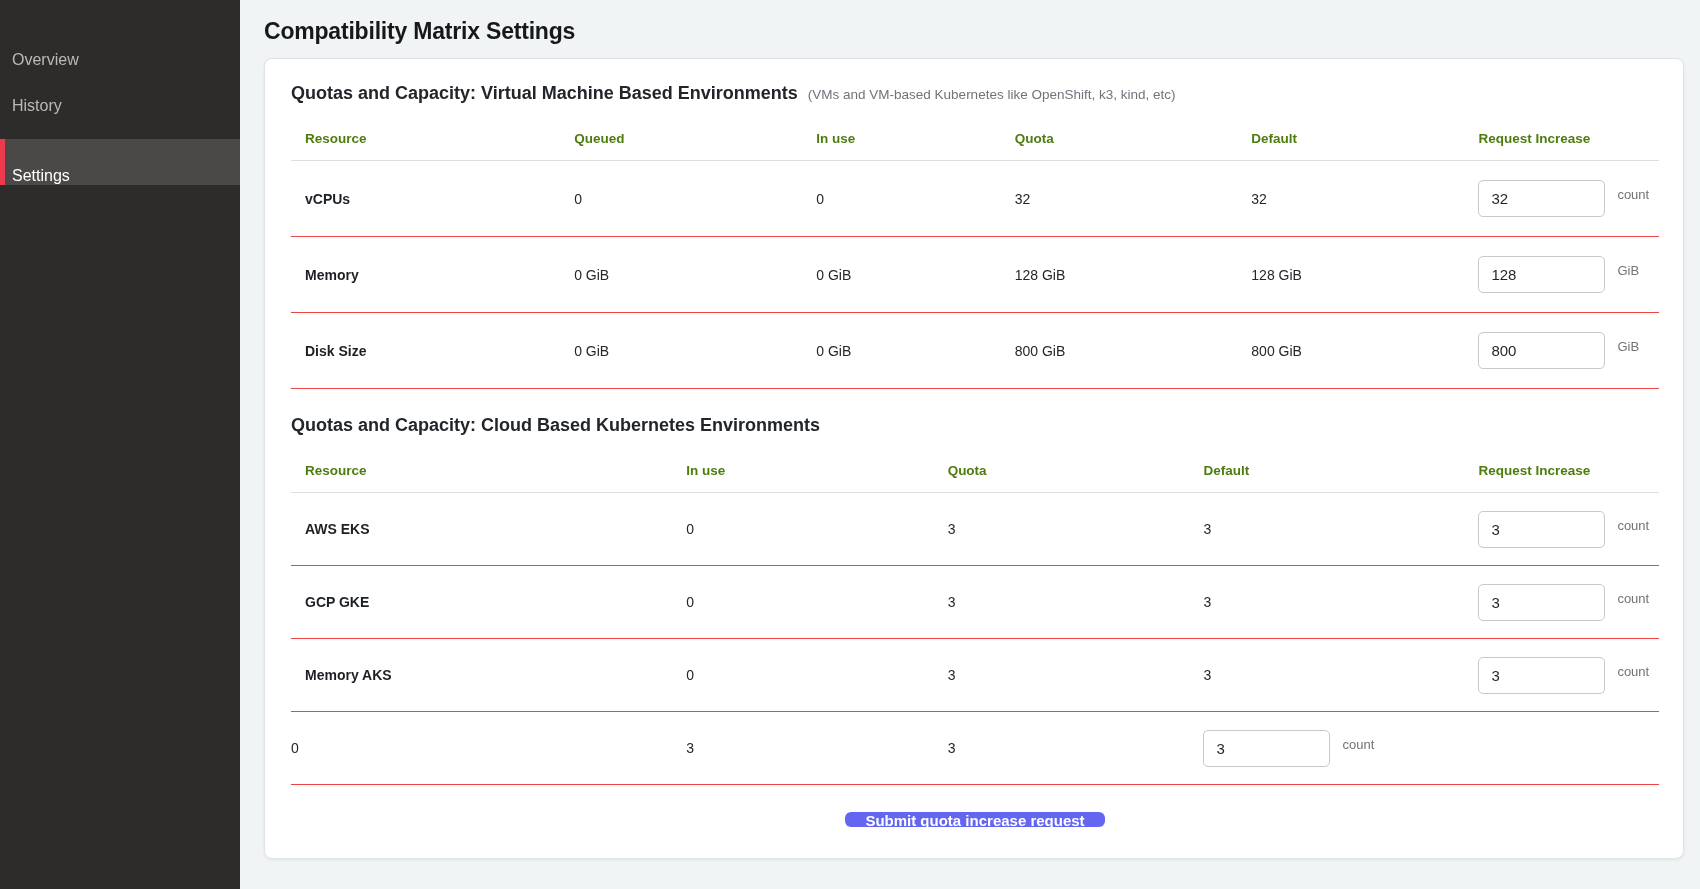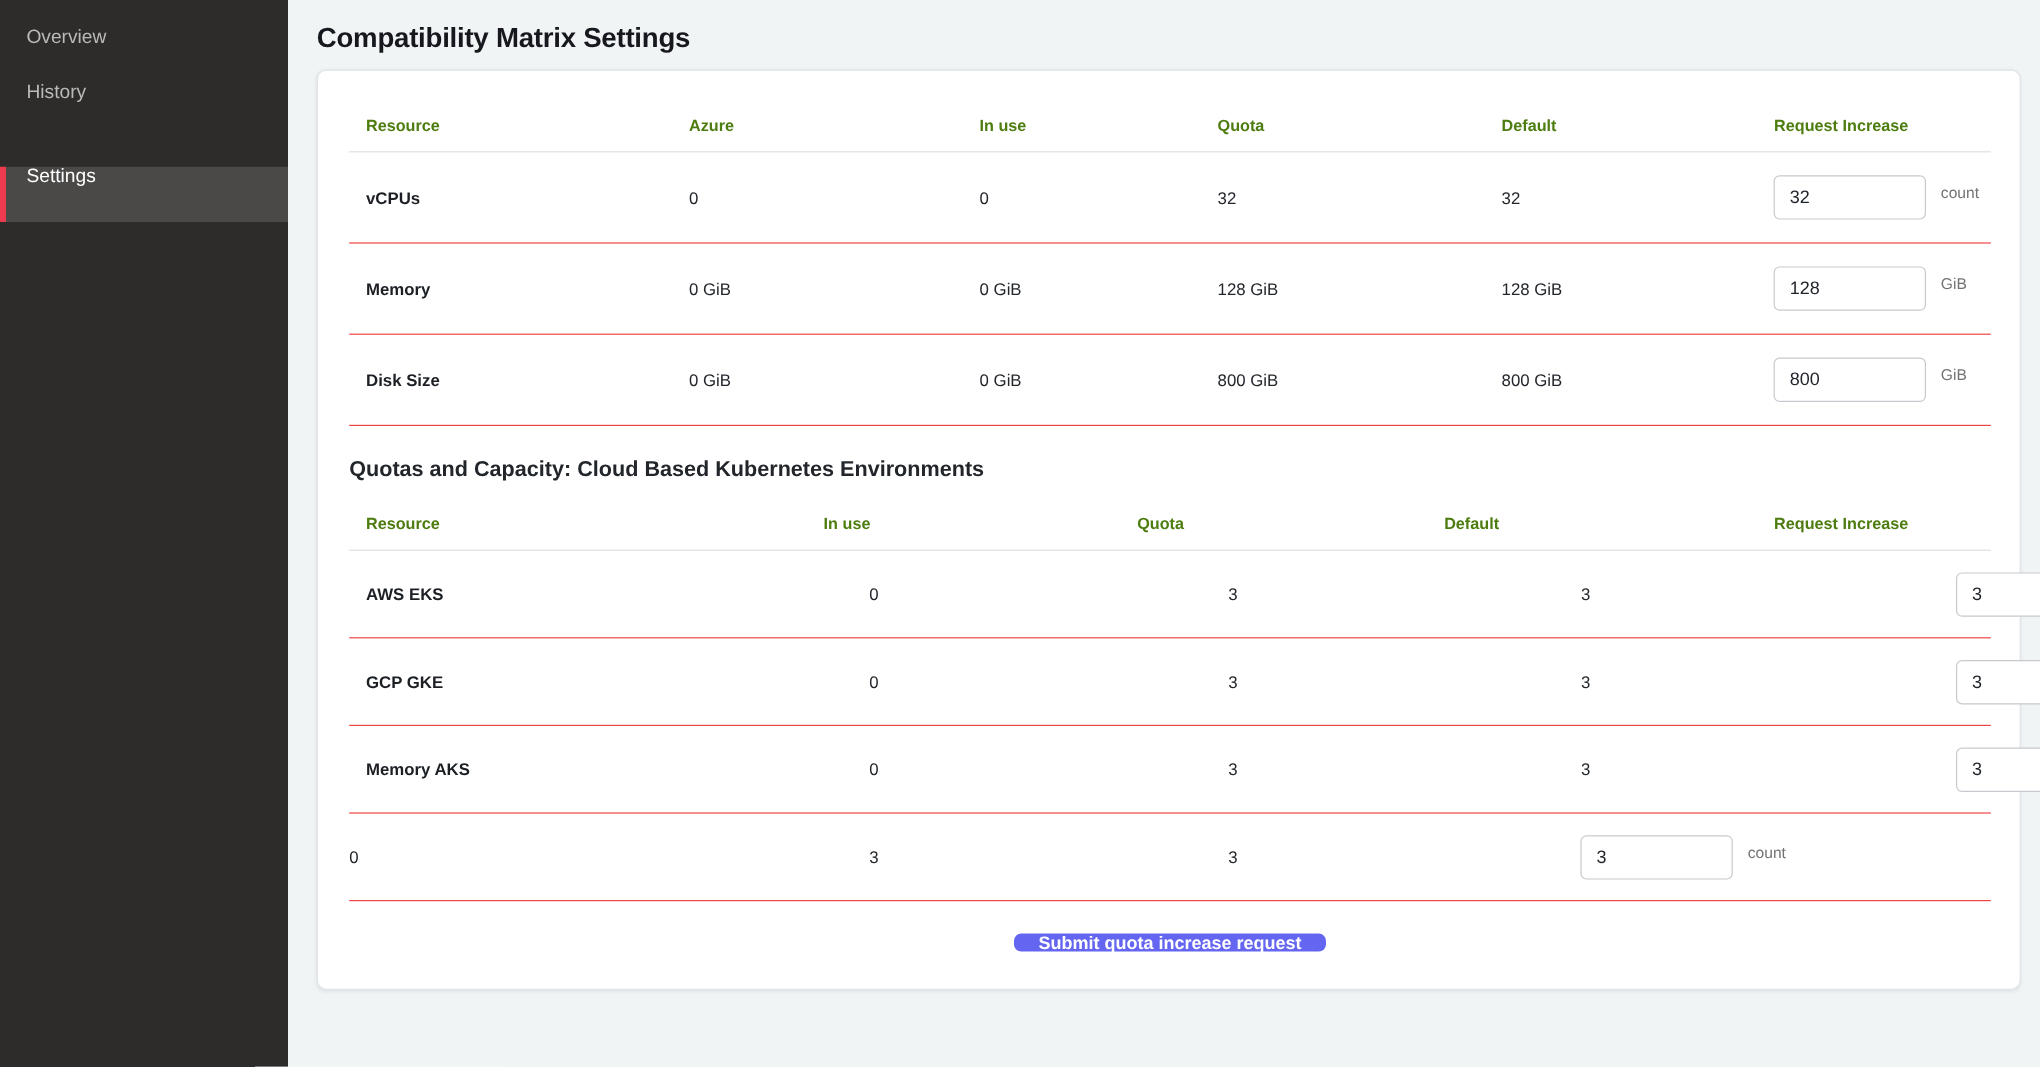--- a/index.html
+++ b/index.html
@@ -13,22 +13,22 @@
   }
 
   
   .sidebar {
     width:240px; min-width:240px; height:100%;
     background:#2d2c2b;
     padding-top:23px;
   }
   .nav-item {
     height:46px;
-    display:flex; align-items:flex-start;
-    padding-left:22px;
+    display:flex; align-items:flex-end;
+    padding-left:12px;
     color:#b9bab9;
     font-size:16px;
     position:relative;
     cursor:pointer;
   }
   .nav-item.active { background:#4a4948; color:#ffffff;margin-top:24px; }
   .accent-bar {
     position:absolute; left:0; top:0;
     width:5px; height:100%;
     background:#ee3a4e;
@@ -61,21 +61,21 @@
   .thead {
     height:44px;
     border-bottom:1px solid #dcdfe1;
     font-size:13.5px; font-weight:700; color:#4d7c0f;
   }
   .trow {
     border-bottom:1px solid #ef4444;
     font-size:14px; color:#23272c;
   }
   .t1 .trow { height:76px; }
-  .t2 .trow { height:73px;gap:38px; }
+  .t2 .trow { height:73px; }
   .cell-first { padding-left:14px; }
   .cell-resource { font-weight:600; color:#1c2025; }
 
   .req-cell { display:flex; align-items:center; }
   .req-input {
     width:127px; height:37px;
     border:1px solid #c6cace; border-radius:5px;
     font-size:15px; color:#1f232a;
     padding:0 10px 0 12px;
     font-family:inherit;
@@ -117,25 +117,29 @@
     <span>Settings</span>
   </div>
 </aside>
 
 <main class="main">
   <h1 class="page-title">Compatibility Matrix Settings</h1>
 
   <div class="card">
 
     <section>
+      <div class="section-head">
+        <span class="section-title">Quotas and Capacity: Virtual Machine Based Environments</span>
+        <span class="section-note">(VMs and VM-based Kubernetes like OpenShift, k3, kind, etc)</span>
+      </div>
 
       <div class="t1">
         <div class="thead grid6">
           <div class="cell-first">Resource</div>
-          <div>Azure</div>
+          <div>Queued</div>
           <div>In use</div>
           <div>Quota</div>
           <div>Default</div>
           <div>Request Increase</div>
         </div>
 
         <div class="trow grid6">
           <div class="cell-first cell-resource">vCPUs</div>
           <div>0</div>
           <div>0</div>

